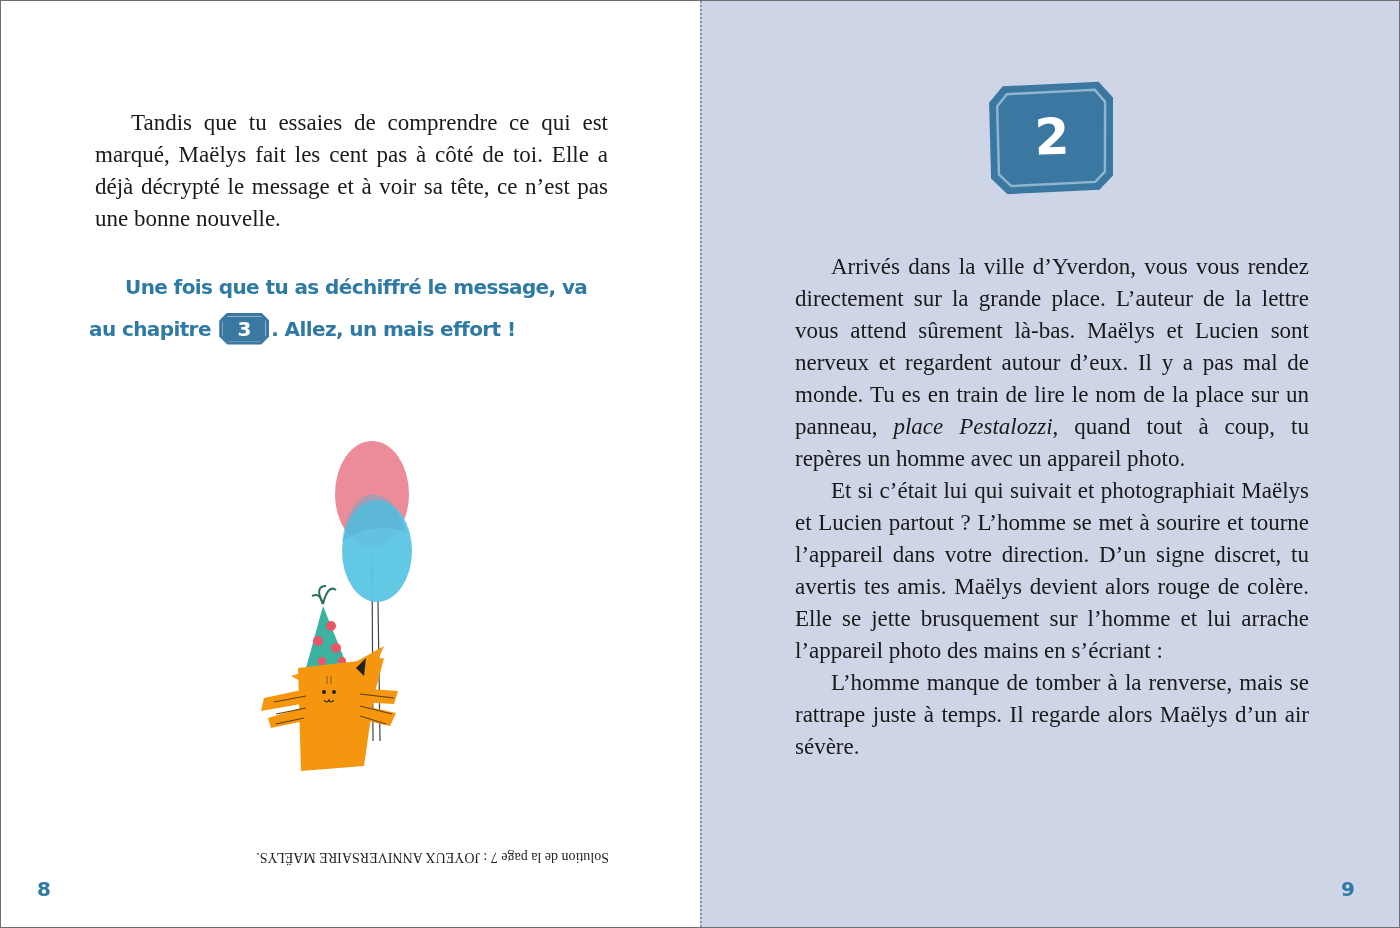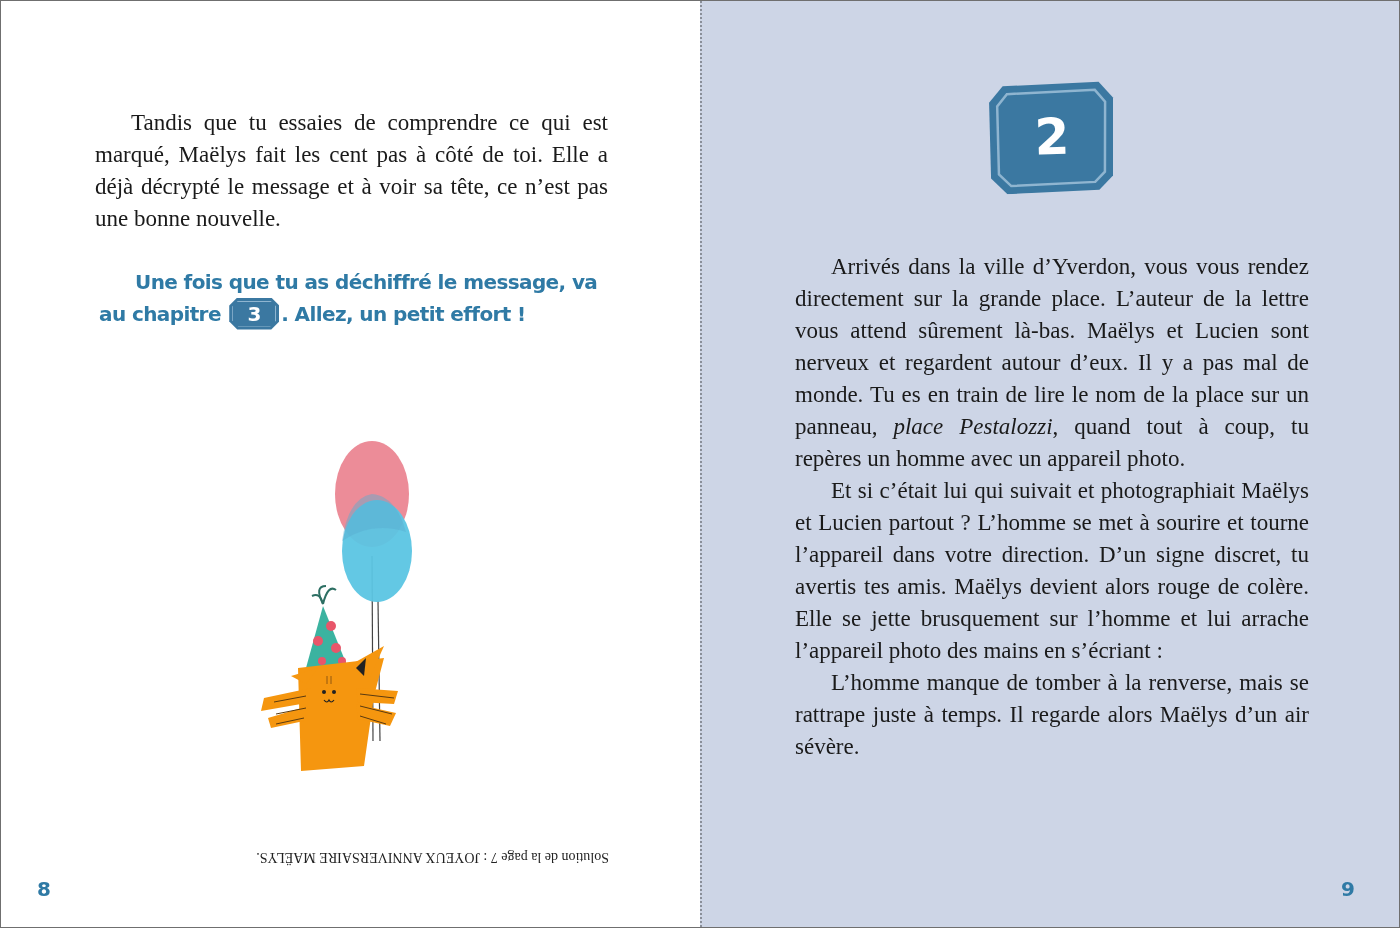--- a/index.html
+++ b/index.html
@@ -21,23 +21,23 @@
       text-align: justify;
       text-align-last: left;
     }
     .body-text p { text-indent: 36px; }
     .body-text em { font-style: italic; }
 
     .left-text { position: absolute; left: 94px; top: 106px; width: 513px; }
     .right-text { position: absolute; left: 93px; top: 250px; width: 514px; }
 
     .cta {
-      position: absolute; left: 98px; top: 265px; width: 520px;
+      position: absolute; left: 88px; top: 265px; width: 520px;
       font-family: "DejaVu Sans", "Liberation Sans", sans-serif;
-      font-weight: bold; font-size: 20px; line-height: 32px;
+      font-weight: bold; font-size: 20px; line-height: 42px;
       color: #2f7aa5; letter-spacing: -0.6px;
     }
     .cta .indent { display: inline-block; width: 36px; }
     .chip {
       display: inline-flex; align-items: center; justify-content: center;
       width: 50px; height: 32px; vertical-align: middle;
       background: #3b78a1; color: #ffffff;
       clip-path: polygon(8px 0, calc(100% - 8px) 0, 100% 8px, 100% calc(100% - 8px), calc(100% - 8px) 100%, 8px 100%, 0 calc(100% - 8px), 0 8px);
       position: relative; margin: 0 2px; top: -2px;
       font-family: "DejaVu Sans", sans-serif; font-weight: bold; font-size: 20px;
@@ -77,21 +77,21 @@
 
   <div class="page page-left">
     <div class="body-text left-text">
       <p>Tandis que tu essaies de comprendre ce qui est marqué, Maëlys fait les cent pas à côté de toi. Elle a déjà décrypté le message et à voir sa tête, ce n’est pas une bonne nouvelle.</p>
     </div>
 
     <div class="cta">
       <span class="indent"></span><span>Une fois que tu as déchiffré le message, va au chapitre</span>
       <span class="chip">
           <span>3</span>
-        </span><span>. Allez, un petit effort !</span>
+        </span><span>. Allez, un mais effort !</span>
     </div>
 
     <svg class="illustration" viewBox="0 0 180 340">
 
       <line x1="116" y1="120" x2="117" y2="305" stroke="#444" stroke-width="1.2"></line>
       <line x1="122" y1="165" x2="124" y2="305" stroke="#444" stroke-width="1.2"></line>
 
       <ellipse cx="116" cy="58" rx="37" ry="53" fill="#ec8c98"></ellipse>
 
       <ellipse cx="121" cy="115" rx="35" ry="51" fill="#5bc5e3" fill-opacity="0.95"></ellipse>

